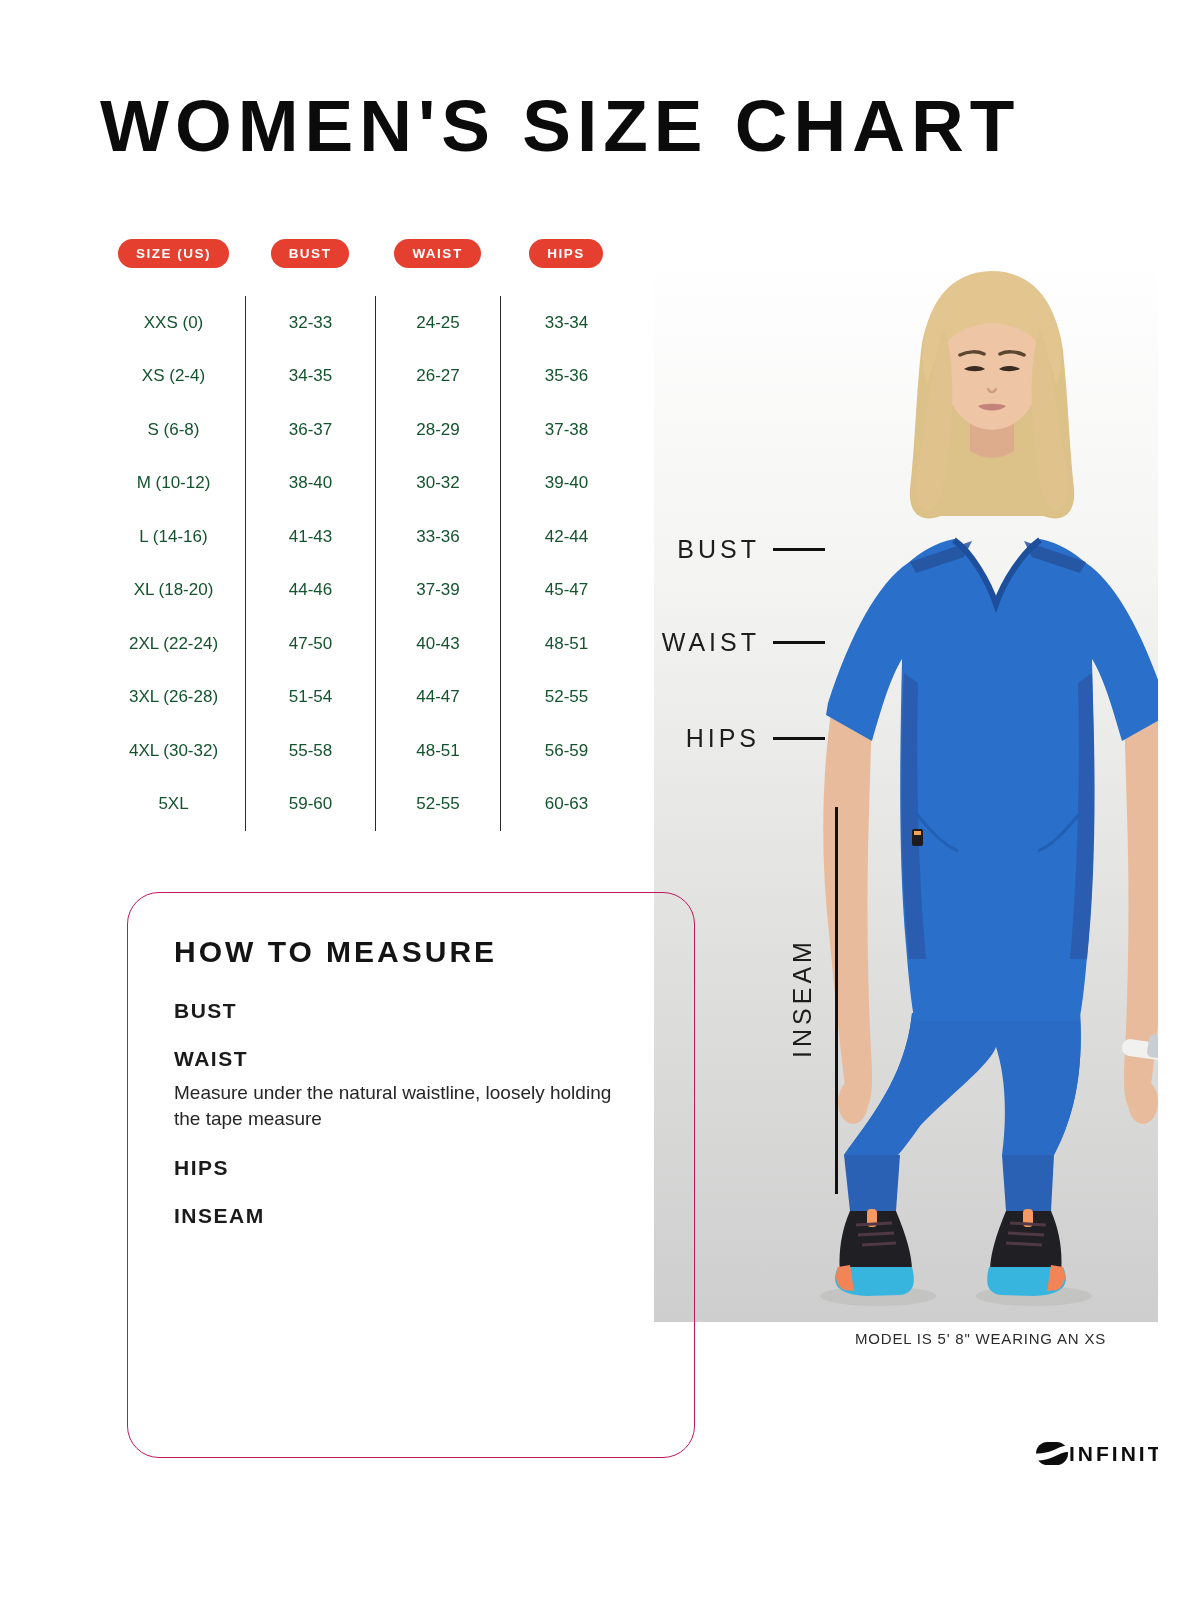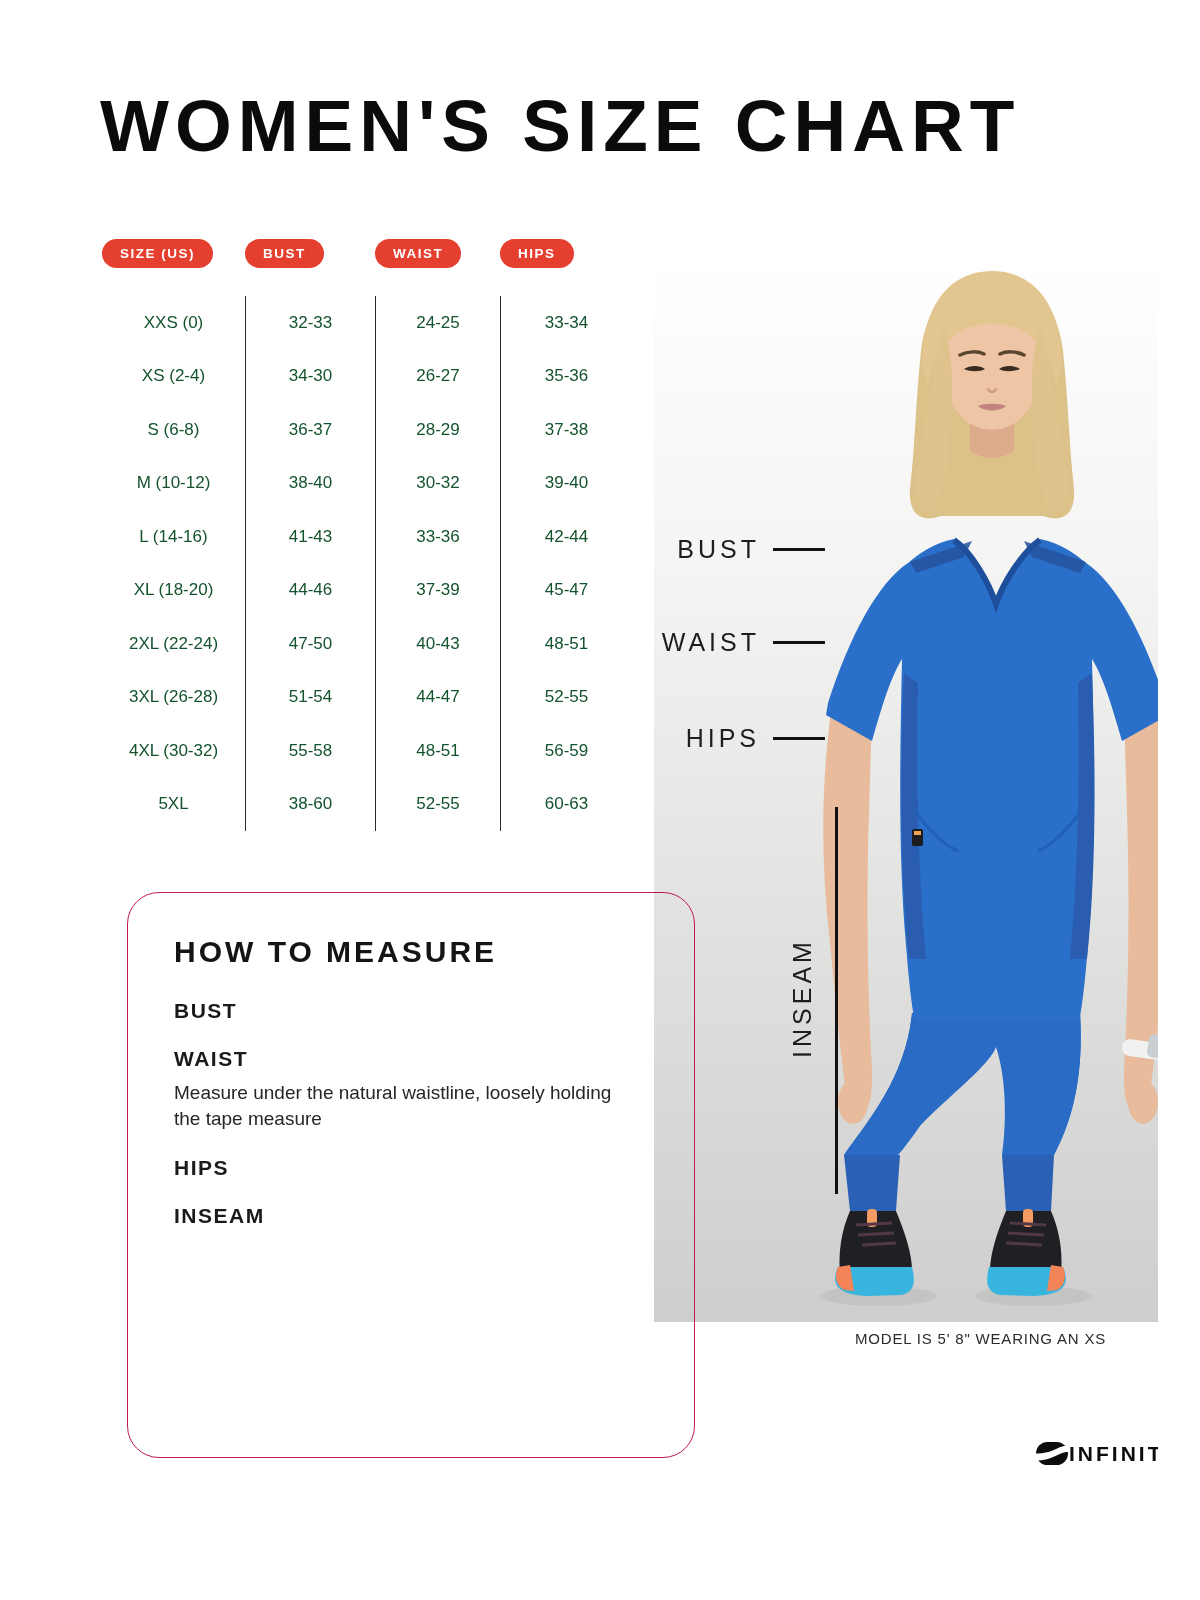--- a/index.html
+++ b/index.html
@@ -15,21 +15,21 @@
     position:absolute; left:58px; top:84px;
     font-size:73px; font-weight:700; letter-spacing:6px;
     color:#0b0b0b; white-space:nowrap;
   }
 
   
   .pill-row {
     position:absolute; left:60px; top:239px; width:530px;
     display:grid; grid-template-columns:143px 130px 125px 132px;
   }
-  .pill-cell { display:flex; }
+  .pill-cell { display:flex; justify-content:center; }
   .pill {
     background:#e5402f; color:#ffffff; border-radius:15px;
     padding:7px 18px; font-size:13.5px; font-weight:700;
     letter-spacing:1.5px; white-space:nowrap;
   }
   .size-grid {
     position:absolute; left:60px; top:296px; width:530px;
     display:grid; grid-template-columns:143px 130px 125px 132px;
     grid-auto-rows:53.5px;
   }
@@ -119,21 +119,21 @@
       </div>
   </div>
 
   <div class="size-grid">
     <div class="cell">XXS (0)</div>
     <div class="cell sep">32-33</div>
     <div class="cell sep">24-25</div>
     <div class="cell sep">33-34</div>
 
     <div class="cell">XS (2-4)</div>
-    <div class="cell sep">34-30</div>
+    <div class="cell sep">34-35</div>
     <div class="cell sep">26-27</div>
     <div class="cell sep">35-36</div>
 
     <div class="cell">S (6-8)</div>
     <div class="cell sep">36-37</div>
     <div class="cell sep">28-29</div>
     <div class="cell sep">37-38</div>
 
     <div class="cell">M (10-12)</div>
     <div class="cell sep">38-40</div>
@@ -159,21 +159,21 @@
     <div class="cell sep">51-54</div>
     <div class="cell sep">44-47</div>
     <div class="cell sep">52-55</div>
 
     <div class="cell">4XL (30-32)</div>
     <div class="cell sep">55-58</div>
     <div class="cell sep">48-51</div>
     <div class="cell sep">56-59</div>
 
     <div class="cell">5XL</div>
-    <div class="cell sep">38-60</div>
+    <div class="cell sep">59-60</div>
     <div class="cell sep">52-55</div>
     <div class="cell sep">60-63</div>
   </div>
 
   <div class="photo">
     <svg width="588" height="1069" viewBox="0 0 588 1069">
 
       <ellipse cx="224" cy="1043" rx="58" ry="10" fill="#b9b9b8" opacity="0.55"></ellipse>
       <ellipse cx="380" cy="1043" rx="58" ry="10" fill="#b9b9b8" opacity="0.55"></ellipse>
 

